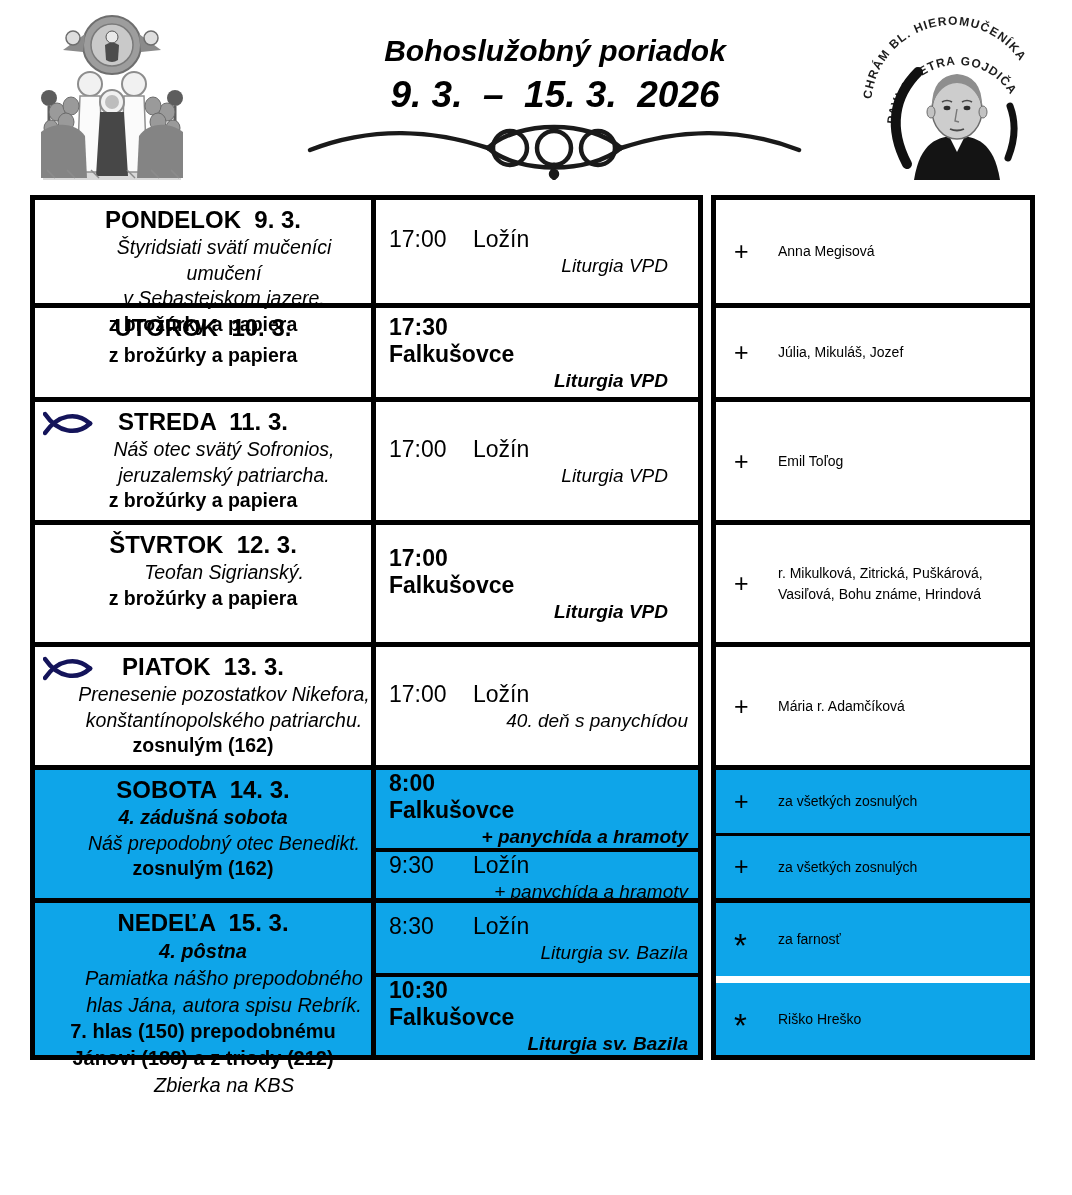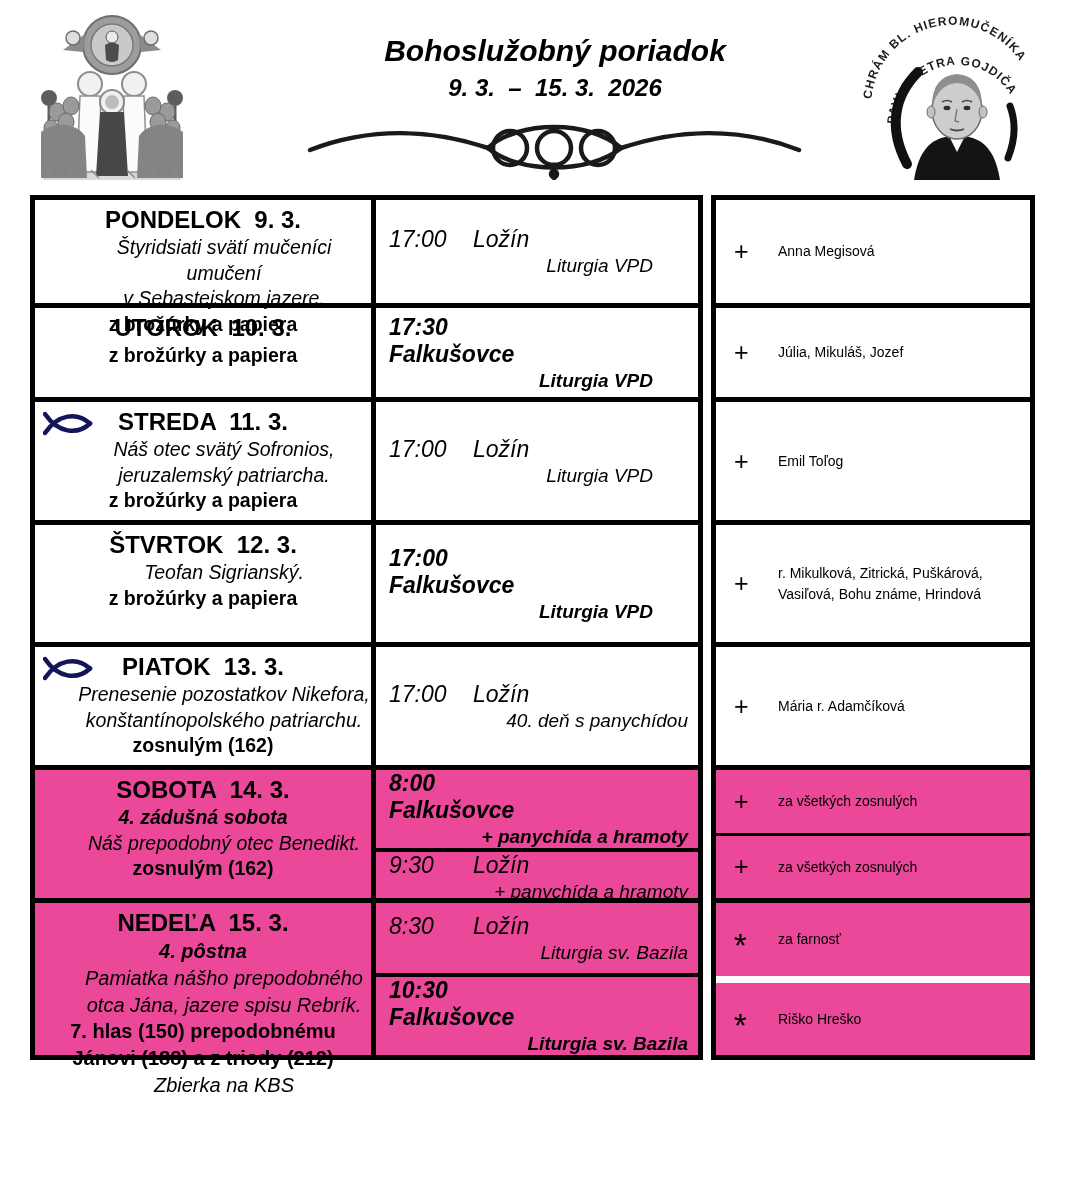--- a/index.html
+++ b/index.html
@@ -4,50 +4,50 @@
 <style>
   html,body{margin:0;padding:0;background:#fff;}
   body{width:1072px;height:1195px;position:relative;
        font-family:"Liberation Sans","DejaVu Sans",sans-serif;color:#000;}
 
   
   .header{position:relative;width:1072px;height:195px;}
   .icon-img{position:absolute;left:33px;top:12px;width:158px;height:172px;}
   .title-block{position:absolute;left:300px;top:34px;width:510px;text-align:center;}
   .title1{font-size:30px;font-weight:bold;font-style:italic;white-space:pre;}
-  .title2{font-size:24px;font-weight:bold;font-style:italic;white-space:pre;margin-top:6px;}
+  .title2{font-size:37px;font-weight:bold;font-style:italic;white-space:pre;margin-top:6px;}
   .flourish{position:absolute;left:302px;top:118px;width:505px;height:62px;}
   .stamp{position:absolute;left:862px;top:6px;width:178px;height:182px;}
 
   
   .table{margin-left:30px;width:1010px;}
   .row{display:flex;align-items:stretch;}
   .cell{border-bottom:5px solid #000;}
   .row.first .cell{border-top:5px solid #000;}
   .day-cell{width:336px;border-left:5px solid #000;border-right:5px solid #000;
             text-align:center;position:relative;padding-top:5px;}
   .mid-cell{width:322px;border-right:5px solid #000;display:flex;flex-direction:column;justify-content:center;}
   .gapcol{width:8px;}
   .right-cell{width:314px;border-left:5px solid #000;border-right:5px solid #000;
               display:flex;flex-direction:column;justify-content:center;}
   .r1{height:113px;} .r2{height:94px;} .r3{height:123px;} .r4{height:122px;}
   .r5{height:123px;} .r6{height:133px;} .r7{height:157px;}
-  .hl{background:#ec4899;}
+  .hl{background:#0ea5e9;}
 
   .day-title{font-size:24px;font-weight:bold;white-space:pre;line-height:1.25;}
   .dline{font-size:19.5px;line-height:1.32;}
   .dline.i{font-style:italic;margin-left:42px;}
   .dline.b{font-weight:bold;}
   .dline.bi{font-weight:bold;font-style:italic;}
   .r7 .dline{font-size:20px;line-height:1.34;}
 
   .svc{display:flex;flex-direction:column;justify-content:center;}
-  .svc1{font-size:23px;display:flex;padding-left:13px;font-style:italic;}
+  .svc1{font-size:23px;display:flex;padding-left:13px;}
   .time{min-width:60px;margin-right:24px;}
-  .svc2{font-size:19px;font-style:italic;text-align:right;padding-right:45px;margin-top:2px;}
+  .svc2{font-size:19px;font-style:italic;text-align:right;padding-right:30px;margin-top:2px;}
   .svc2.tight{padding-right:10px;}
   .bsvc .svc1,.bsvc .svc2{font-weight:bold;flex-direction:column;}
 
   .mid-cell.split{justify-content:stretch;}
   .mid-cell.split .svc{flex:1;}
   .mid-cell.split .svc.divb{border-bottom:4px solid #000;}
   .right-cell.split{justify-content:stretch;}
   .right-cell.split .int{flex:1;}
   .right-cell.split .int.divb{border-bottom:3px solid #000;}
   .right-cell.split .int.divw{border-bottom:7px solid #fff;}
@@ -329,21 +329,21 @@
         <span class="int-text">za všetkých zosnulých</span>
       </div>
     </div>
   </div>
 
   <div class="row r7">
     <div class="cell day-cell hl">
       <div class="day-title">NEDEĽA  15. 3.</div>
       <div class="dline bi">4. pôstna</div>
       <div class="dline i">Pamiatka nášho prepodobného</div>
-      <div class="dline i">otca Jána, jazere spisu Rebrík.</div>
+      <div class="dline i">hlas Jána, autora spisu Rebrík.</div>
       <div class="dline b">7. hlas (150) prepodobnému</div>
       <div class="dline b">Jánovi (188) a z triody (212)</div>
       <div class="dline i">Zbierka na KBS</div>
     </div>
     <div class="cell mid-cell split hl">
       <div class="svc divb">
         <div class="svc1">
             <span class="time">8:30</span>
             <span class="place">Ložín</span>
           </div>

